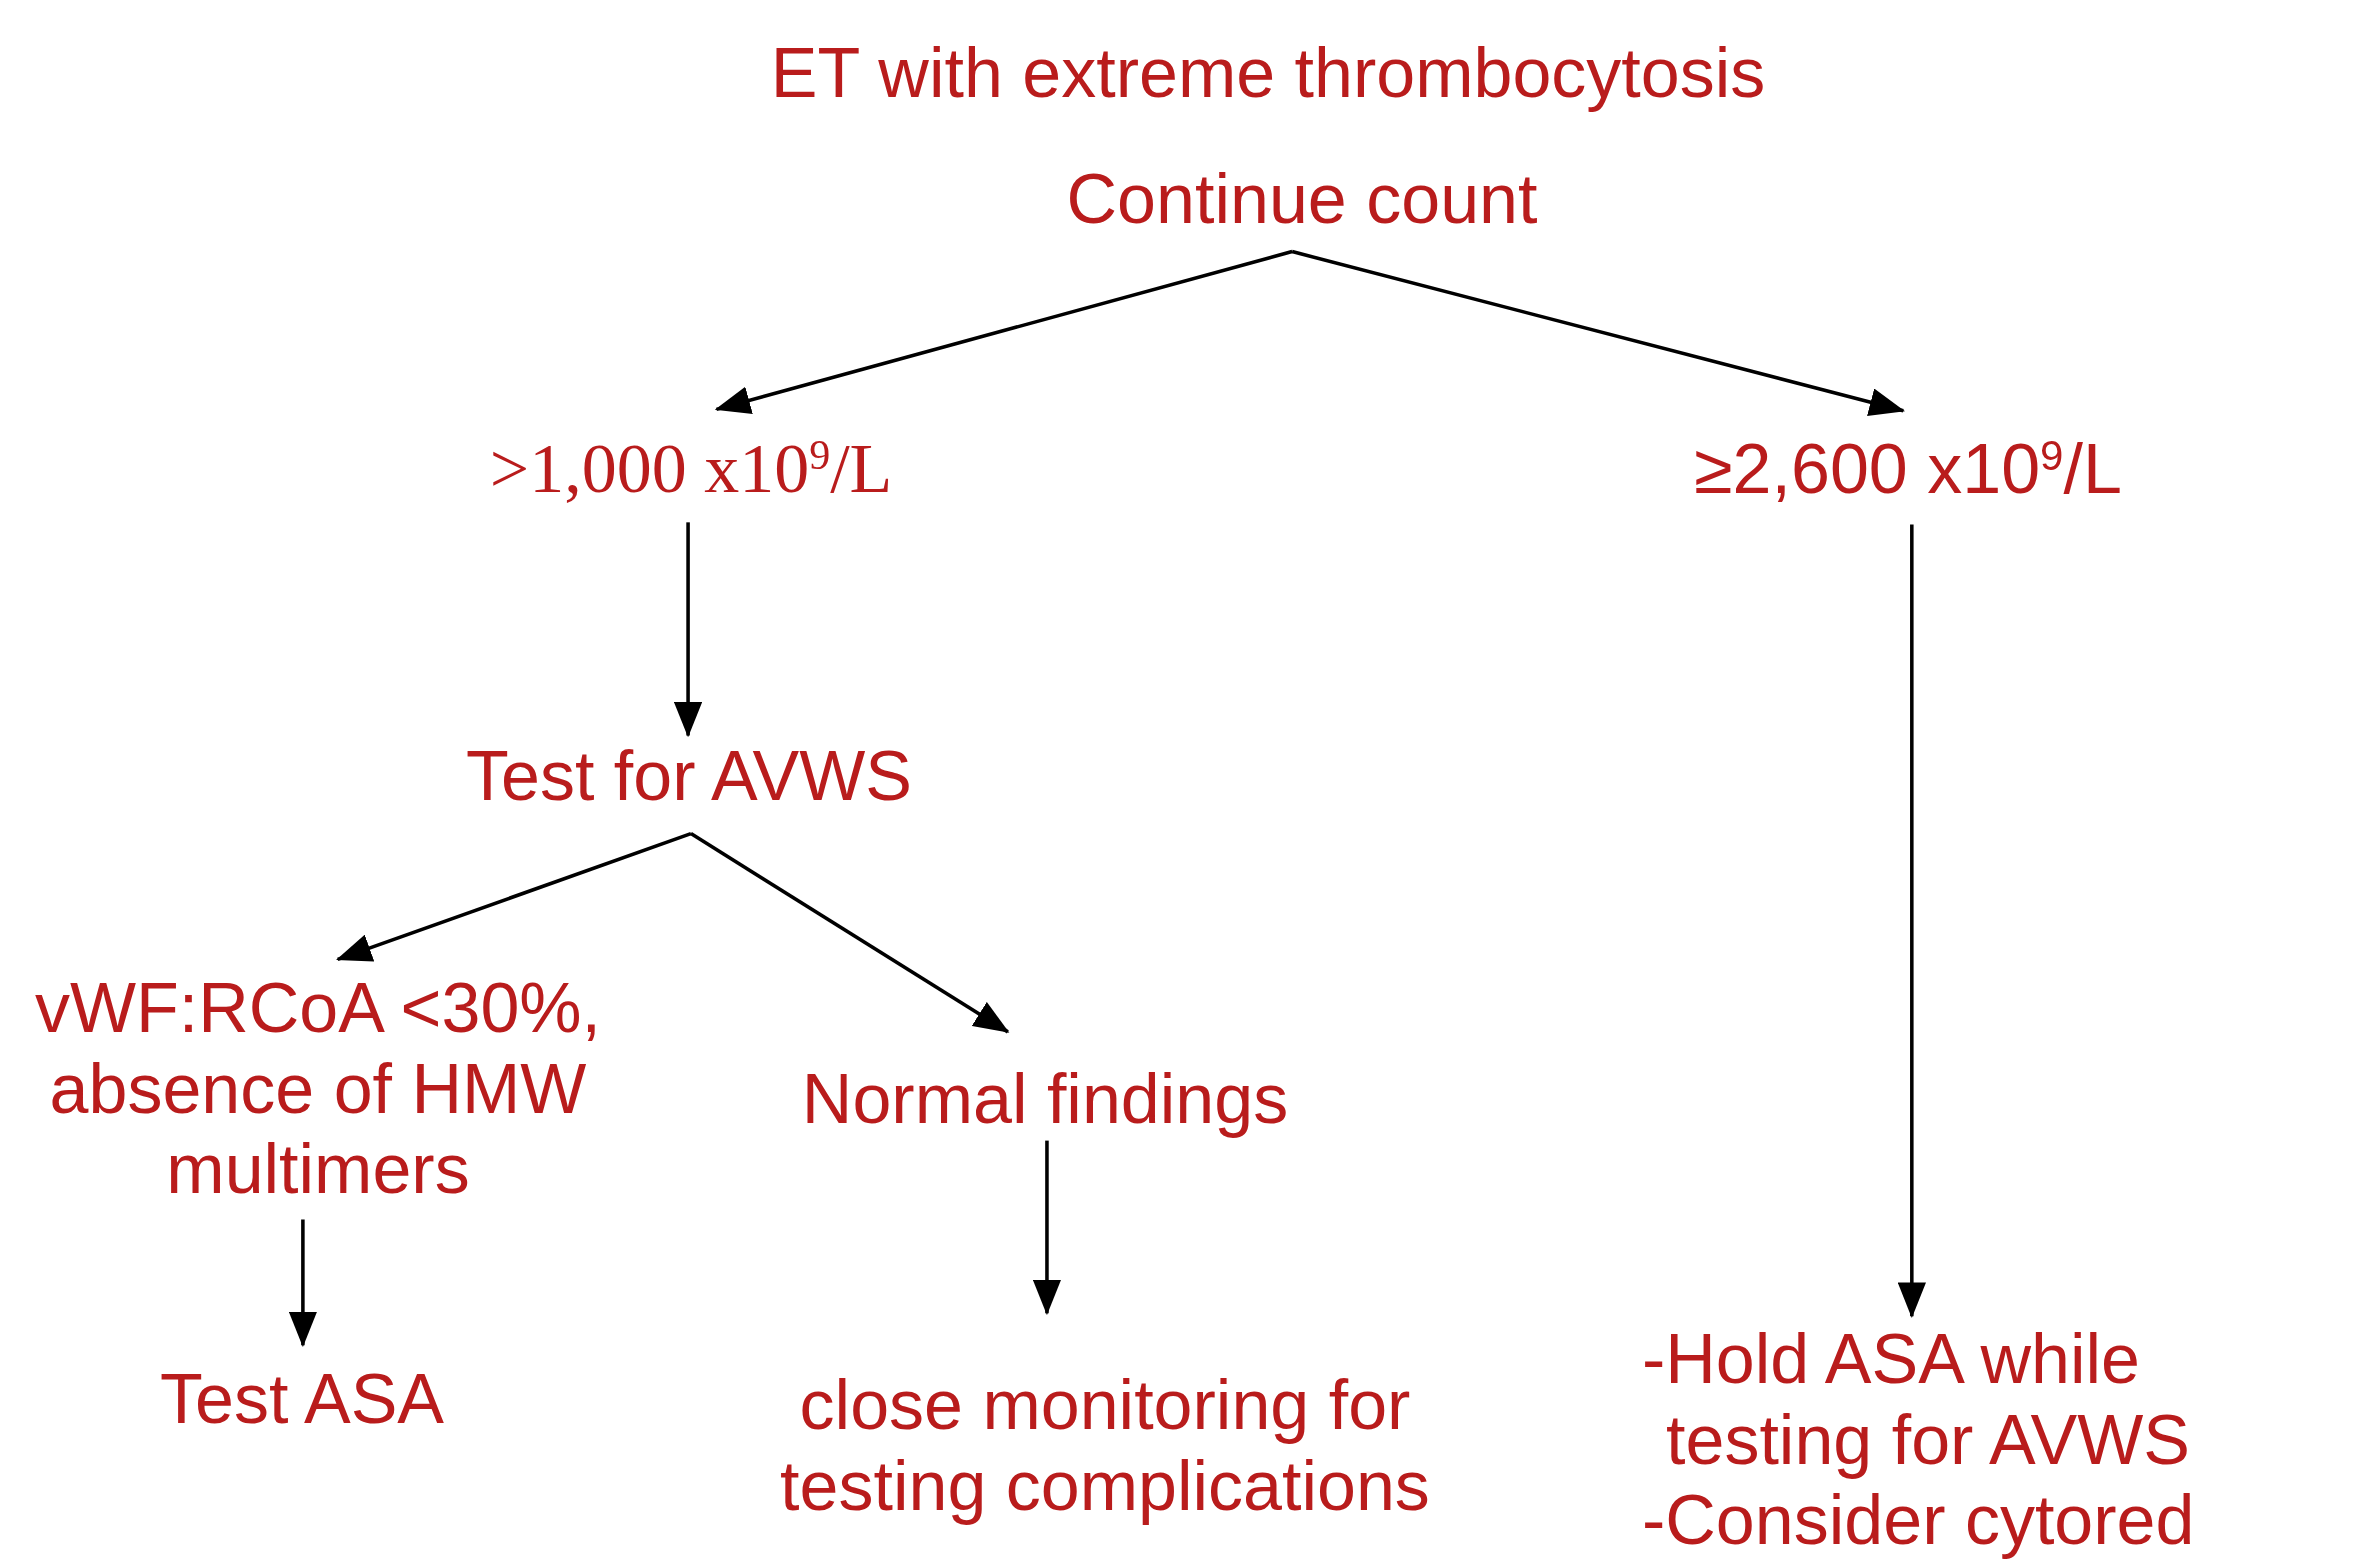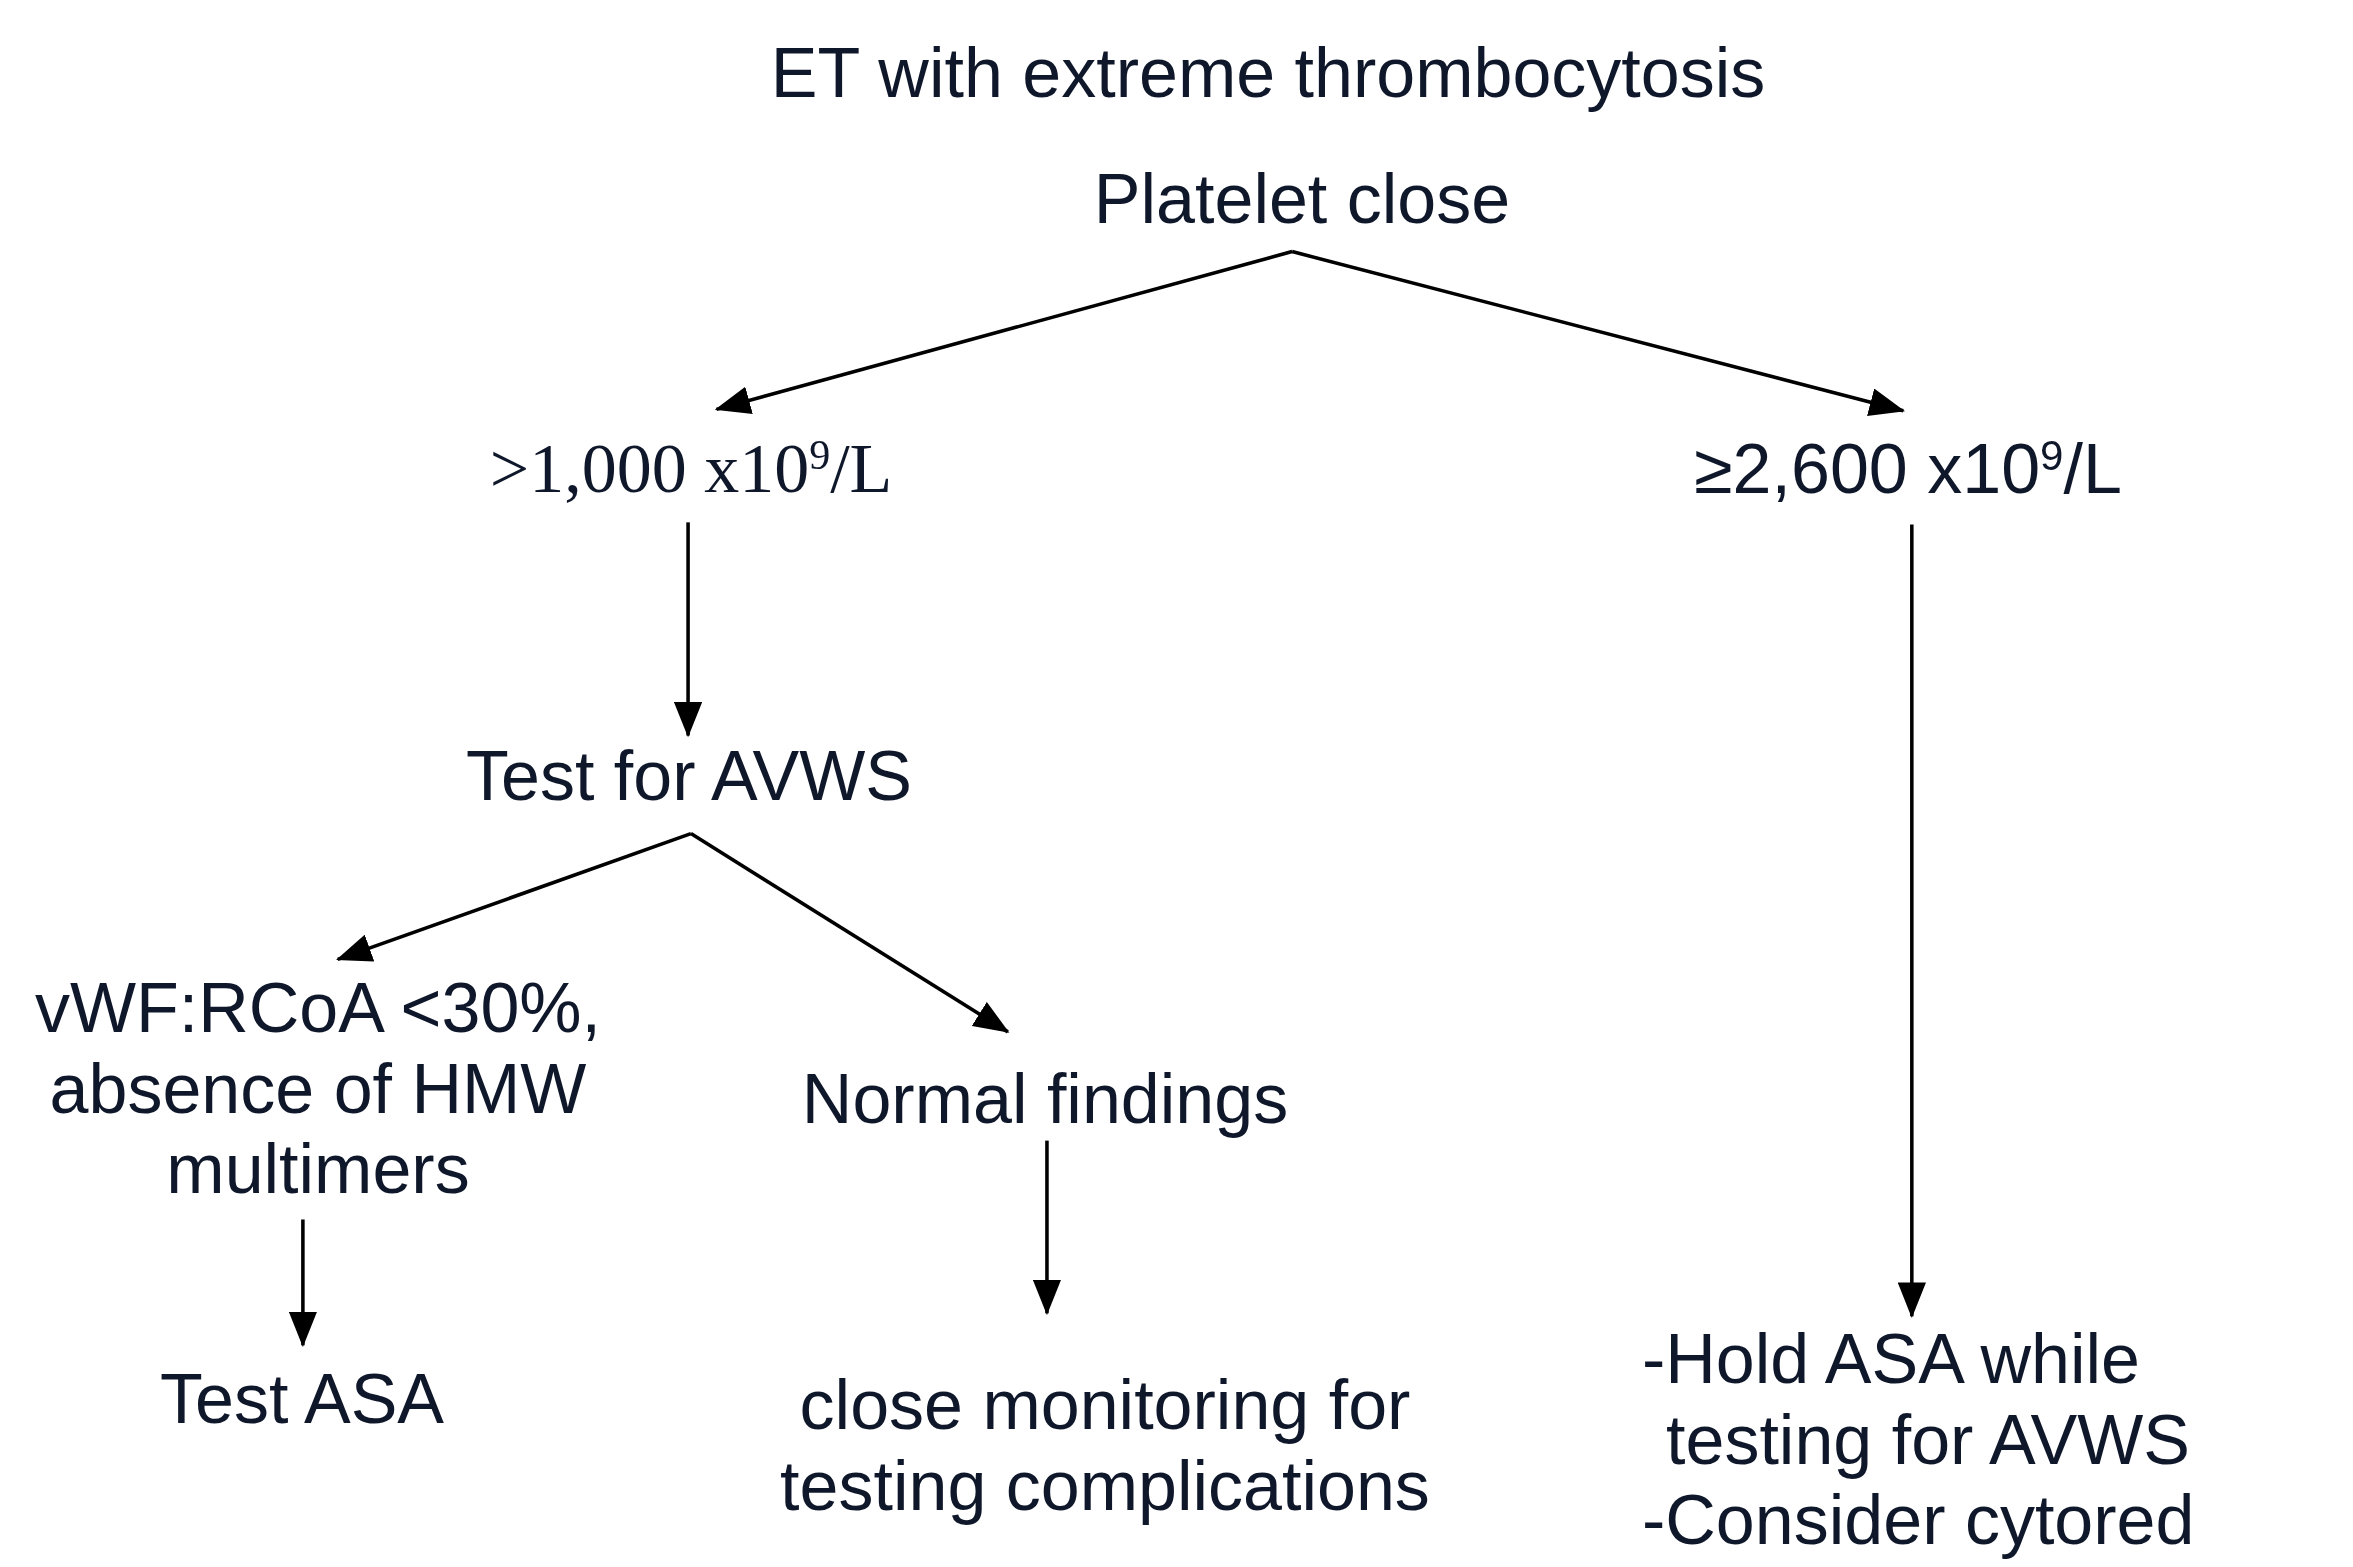--- a/index.html
+++ b/index.html
@@ -5,21 +5,21 @@
   html, body {
     margin: 0;
     padding: 0;
     background: #ffffff;
   }
   .canvas {
     position: relative;
     width: 2197px;
     height: 1567px;
     background: #ffffff;
-    color: #0f172a;
+    color: #b91c1c;
     font-family: "Liberation Sans", sans-serif;
     font-size: 70px;
     overflow: hidden;
   }
   .edges {
     position: absolute;
     left: 0;
     top: 0;
     width: 2354px;
     height: 1567px;
@@ -64,21 +64,21 @@
     <line x1="968" y1="735" x2="968" y2="1035" marker-end="url(#arrowhead)"></line>
     <line x1="972" y1="1173" x2="475" y2="1350" marker-end="url(#arrowhead)"></line>
     <line x1="972" y1="1173" x2="1418" y2="1452" marker-end="url(#arrowhead)"></line>
     <line x1="426" y1="1716" x2="426" y2="1893" marker-end="url(#arrowhead)"></line>
     <line x1="1473" y1="1605" x2="1473" y2="1848" marker-end="url(#arrowhead)"></line>
     <line x1="2690" y1="738" x2="2690" y2="1852" marker-end="url(#arrowhead)"></line>
   </svg>
 
   <div class="node" style="left:1268px; top:73px;">ET with extreme thrombocytosis</div>
 
-  <div class="node" style="left:1302px; top:199px;">Platelet close</div>
+  <div class="node" style="left:1302px; top:199px;">Continue count</div>
 
   <div class="node" style="left:691px; top:469px;font-family:Liberation Serif, serif;">
     <span>&gt;1,000 x10</span><span class="sup">9</span><span>/L</span>
   </div>
 
   <div class="node" style="left:1908px; top:469px;">
     <span>≥2,600 x10</span><span class="sup">9</span><span>/L</span>
   </div>
 
   <div class="node" style="left:689px; top:776px;text-align:center;">Test for AVWS</div>

